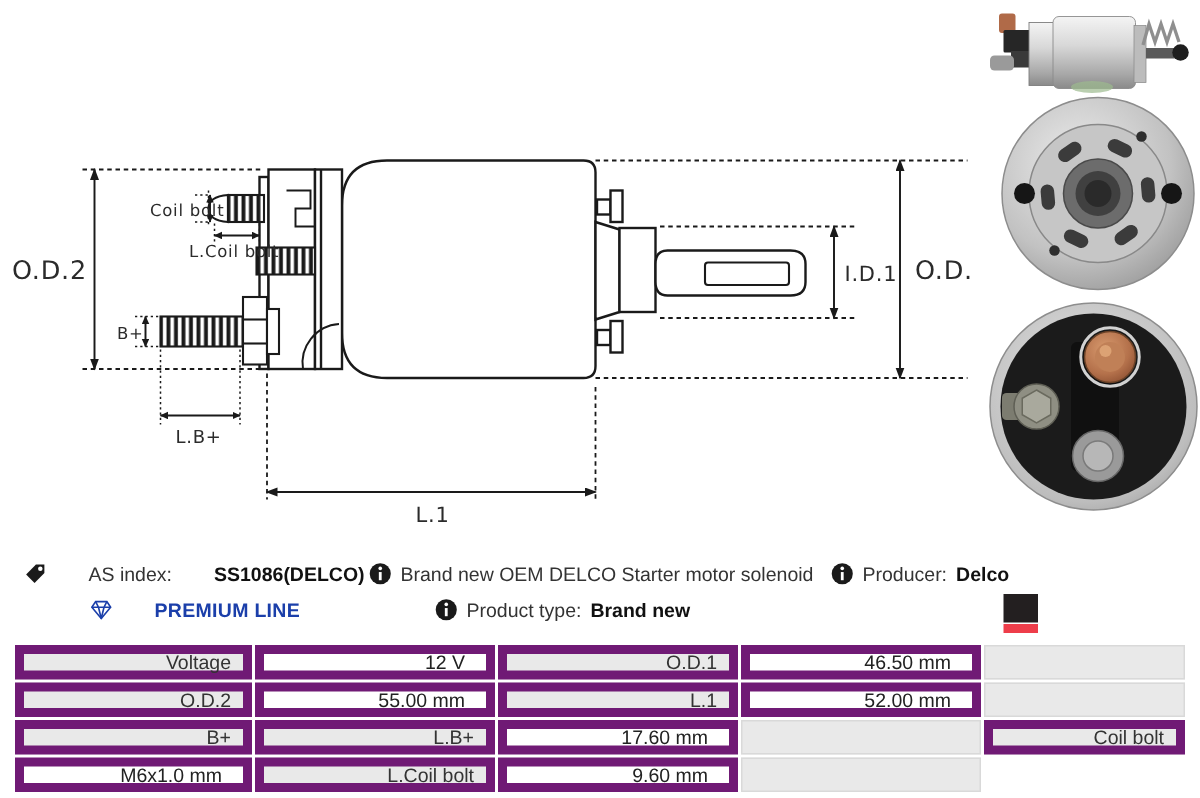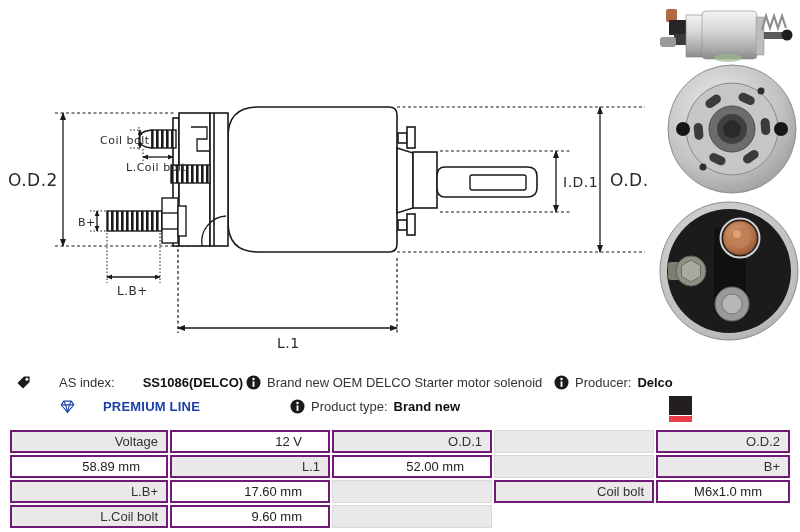--- a/index.html
+++ b/index.html
@@ -23,23 +23,23 @@
   .premium{color:#1b3faa;font-weight:bold;letter-spacing:.2px;}
   .icn{width:15px;height:15px;flex:0 0 auto;display:block;}
   .brandlogo{position:absolute;left:625px;top:-3px;width:23px;height:27px;}
   .brandlogo .blk{width:23px;height:19px;background:#231f20;}
   .brandlogo .red{width:23px;height:6px;margin-top:1px;background:#ee3d4a;}
   
   .spec{position:absolute;left:10px;top:430px;width:780px;
         display:grid;grid-template-columns:158px 160px 160px 160px 1fr;
         grid-auto-rows:23px;gap:2px;font-size:13px;}
   .spec .cell{display:flex;align-items:center;justify-content:flex-end;
-        border:2px solid #701a75;box-sizing:border-box;}
+        border:6px solid #701a75;box-sizing:border-box;}
   .spec .lbl{background:#e9e9e9;padding-right:8px;color:#333;}
-  .spec .val{background:#fff;padding-right:26px;color:#222;}
+  .spec .val{background:#fff;padding-right:14px;color:#222;}
   .spec .fill{background:#e9e9e9;border:1px solid #d9d9d9;}
 </style>
 </head>
 <body>
 
 <div class="page">
 
   <svg class="drawing" viewBox="0 0 650 368" xmlns="http://www.w3.org/2000/svg">
     <defs>
       <marker id="ah" markerWidth="8" markerHeight="7" refX="7" refY="3" orient="auto-start-reverse" markerUnits="userSpaceOnUse">
@@ -269,24 +269,25 @@
         <div class="red"></div>
       </div>
     </div>
   </div>
 
   <div class="spec">
 
     <div class="cell lbl">Voltage</div>
     <div class="cell val">12 V</div>
     <div class="cell lbl">O.D.1</div>
+    <div class="cell val">46.50 mm</div>
     <div class="cell fill"></div>
 
     <div class="cell lbl">O.D.2</div>
-    <div class="cell val">58.89 mm</div>
+    <div class="cell val">55.00 mm</div>
     <div class="cell lbl">L.1</div>
     <div class="cell val">52.00 mm</div>
     <div class="cell fill"></div>
 
     <div class="cell lbl">B+</div>
     <div class="cell lbl">L.B+</div>
     <div class="cell val">17.60 mm</div>
     <div class="cell fill"></div>
 
     <div class="cell lbl">Coil bolt</div>

